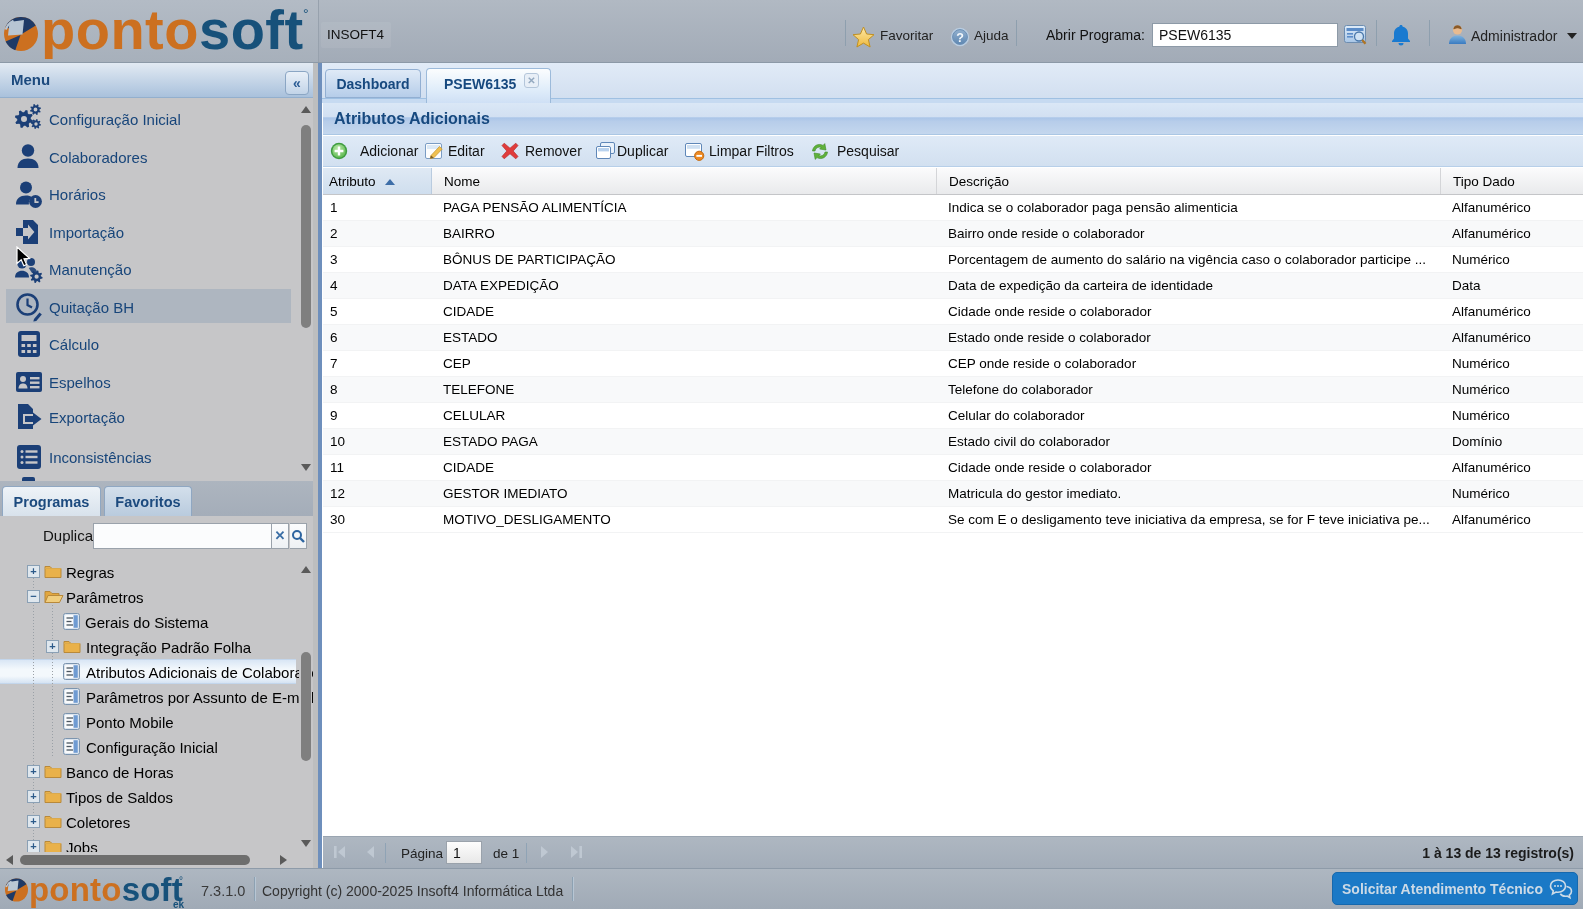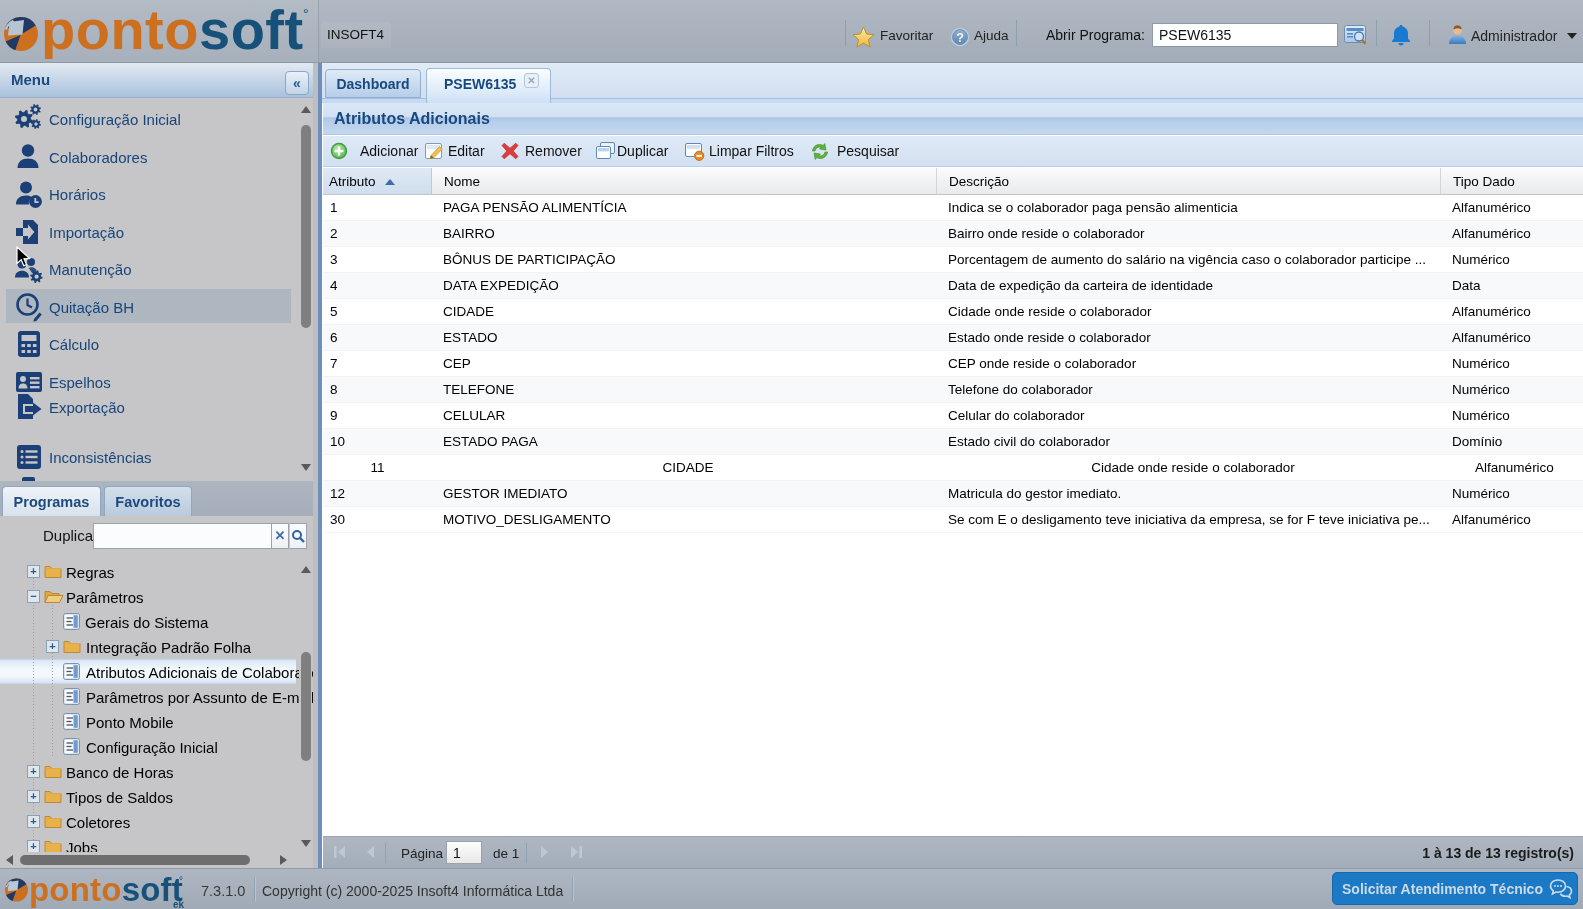--- a/index.html
+++ b/index.html
@@ -250,21 +250,21 @@
         <circle cx="9" cy="13" r="3" fill="#c6c6c8"></circle>
         <path d="M4.5,22.5 C4.5,18.8 7,17.5 9,17.5 C11,17.5 13.5,18.8 13.5,22.5 Z" fill="#c6c6c8"></path>
         <g fill="#c6c6c8">
           <rect x="16" y="11" width="9.5" height="2.4"></rect>
           <rect x="16" y="15.5" width="9.5" height="2.4"></rect>
           <rect x="16" y="20" width="9.5" height="2.4"></rect>
         </g>
       </svg>
       <span class="mlabel">Espelhos</span>
     </div>
-  <div class="mitem" style="top:290px;padding-left:36px;">
+  <div class="mitem" style="top:300px;padding-left:36px;">
       <svg width="30" height="32" viewBox="0 0 30 32" fill="#1b3f77">
         <path d="M4,3 L14,3 L19,8 L19,13 L9,13 L9,23 L19,23 L19,28 L4,28 Z"></path>
         <path d="M19,8 L14,8 L14,3 Z" fill="#c6c6c8" opacity="0"></path>
         <path d="M11,15 L19,15 L19,11.5 L27.5,18 L19,24.5 L19,21 L11,21 Z"></path>
       </svg>
       <span class="mlabel">Exportação</span>
     </div>
   <div class="mitem" style="top:340px;">
       <svg width="30" height="32" viewBox="0 0 30 32" fill="#1b3f77">
         <rect x="3" y="4" width="24" height="24" rx="3"></rect>
@@ -575,21 +575,21 @@
       <span class="gc c2">CELULAR</span>
       <span class="gc c3">Celular do colaborador</span>
       <span class="gc c4">Numérico</span>
     </div>
   <div class="grow alt" style="top:234px;">
       <span class="gc c1">10</span>
       <span class="gc c2">ESTADO PAGA</span>
       <span class="gc c3">Estado civil do colaborador</span>
       <span class="gc c4">Domínio</span>
     </div>
-  <div class="grow" style="top:260px;text-align:center;">
+  <div class="grow" style="top:260px;">
       <span class="gc c1">11</span>
       <span class="gc c2">CIDADE</span>
       <span class="gc c3">Cidade onde reside o colaborador</span>
       <span class="gc c4">Alfanumérico</span>
     </div>
   <div class="grow alt" style="top:286px;">
       <span class="gc c1">12</span>
       <span class="gc c2">GESTOR IMEDIATO</span>
       <span class="gc c3">Matricula do gestor imediato.</span>
       <span class="gc c4">Numérico</span>

